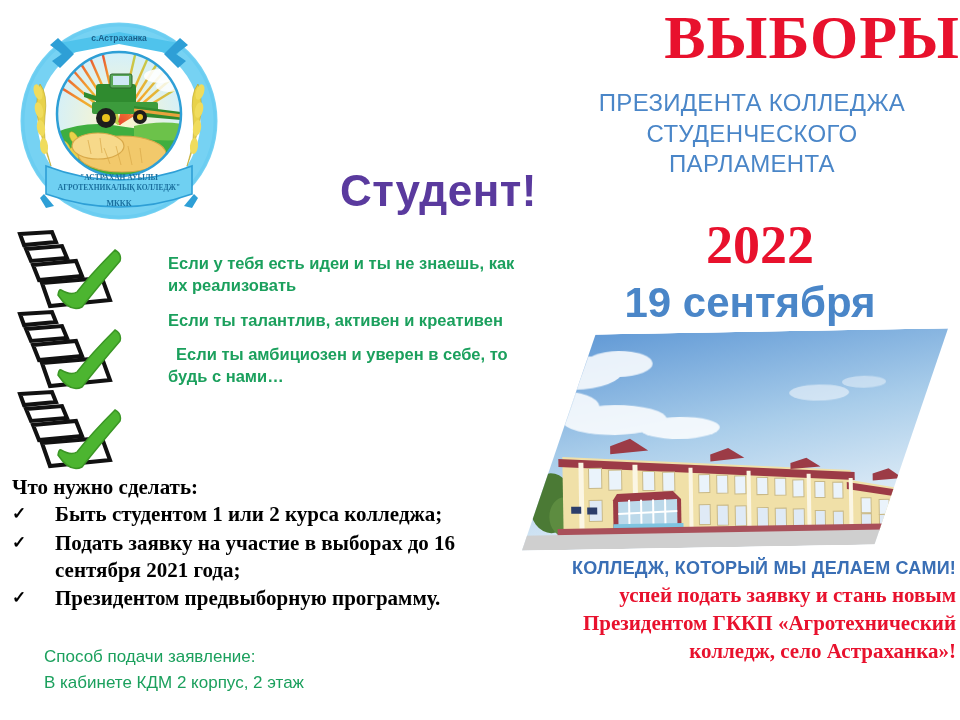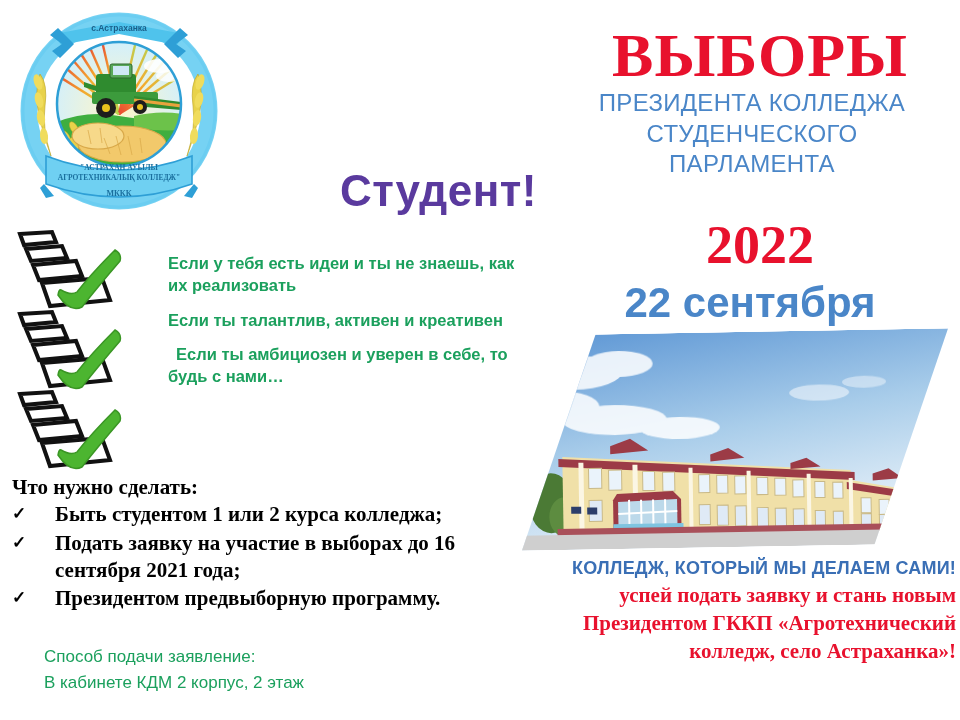--- a/index.html
+++ b/index.html
@@ -6,21 +6,21 @@
   body{
     width:960px;height:720px;
     background:#ffffff;
     font-family:"Liberation Sans", sans-serif;
     overflow:hidden;
     position:relative;
   }
   #poster{position:absolute;inset:0;width:960px;height:720px;background:#fff;}
 
   
-  .emblem{position:absolute;left:14px;top:4px;width:210px;height:215px;}
+  .emblem{position:absolute;left:14px;top:14px;width:210px;height:215px;}
   .emblem svg{display:block;width:210px;height:215px;}
 
   
   .checkgfx{position:absolute;width:152px;height:82px;}
   .checkgfx svg{display:block;width:152px;height:82px;}
   .cg1{left:6px;top:228px;}
   .cg2{left:6px;top:308px;}
   .cg3{left:6px;top:388px;}
 
   
@@ -34,21 +34,21 @@
   
   .slogans{position:absolute;left:168px;top:252px;width:360px;}
   .slogan{
     color:#1ba05d;font-weight:bold;font-size:16.5px;
     line-height:1.35;margin-bottom:12px;
   }
   .slogan.indent{text-indent:8px;}
 
   
   .title-main{
-    position:absolute;left:560px;top:24px;width:400px;text-align:center;
+    position:absolute;left:560px;top:6px;width:400px;text-align:right;
     font-family:"Liberation Serif", serif;font-weight:bold;
     font-size:62px;color:#e8112d;letter-spacing:1px;line-height:1;
   }
   .title-sub{
     position:absolute;left:532px;top:88px;width:440px;text-align:center;
     font-weight:normal;font-size:24px;color:#4a86c8;line-height:1.28;
     letter-spacing:.3px;
   }
   .year{
     position:absolute;left:560px;top:218px;width:400px;text-align:center;
@@ -259,21 +259,21 @@
     <div class="slogan indent">Если ты амбициозен и уверен в себе, то будь с нами…</div>
   </div>
 
   <div class="title-main">ВЫБОРЫ</div>
   <div class="title-sub">
     <div>ПРЕЗИДЕНТА КОЛЛЕДЖА</div>
     <div>СТУДЕНЧЕСКОГО</div>
     <div>ПАРЛАМЕНТА</div>
   </div>
   <div class="year">2022</div>
-  <div class="date">22 сентября</div>
+  <div class="date">19 сентября</div>
 
   <div class="photo-wrap">
     <div class="photo">
       <svg viewBox="0 0 430 215" preserveAspectRatio="none" xmlns="http://www.w3.org/2000/svg">
         <defs>
           <linearGradient id="sky" x1="0" y1="0" x2="0.35" y2="1">
             <stop offset="0%" stop-color="#5b95d4"></stop>
             <stop offset="55%" stop-color="#a9cdea"></stop>
             <stop offset="100%" stop-color="#e4eff8"></stop>
           </linearGradient>

